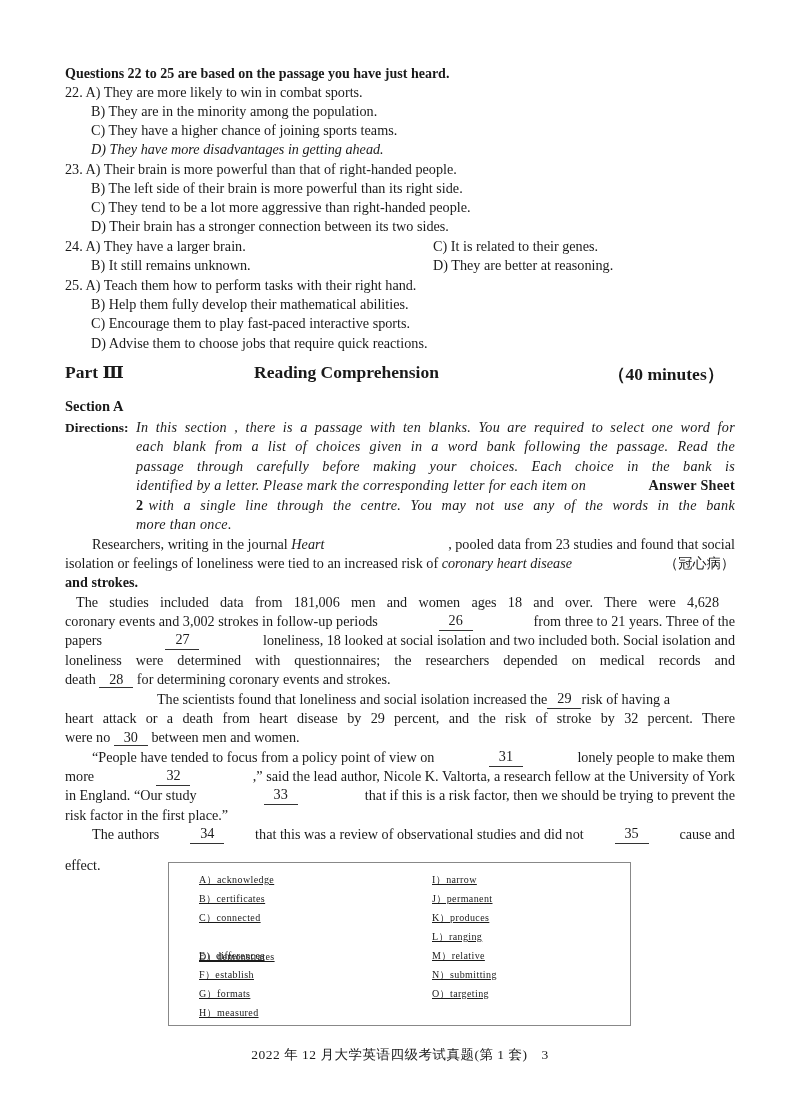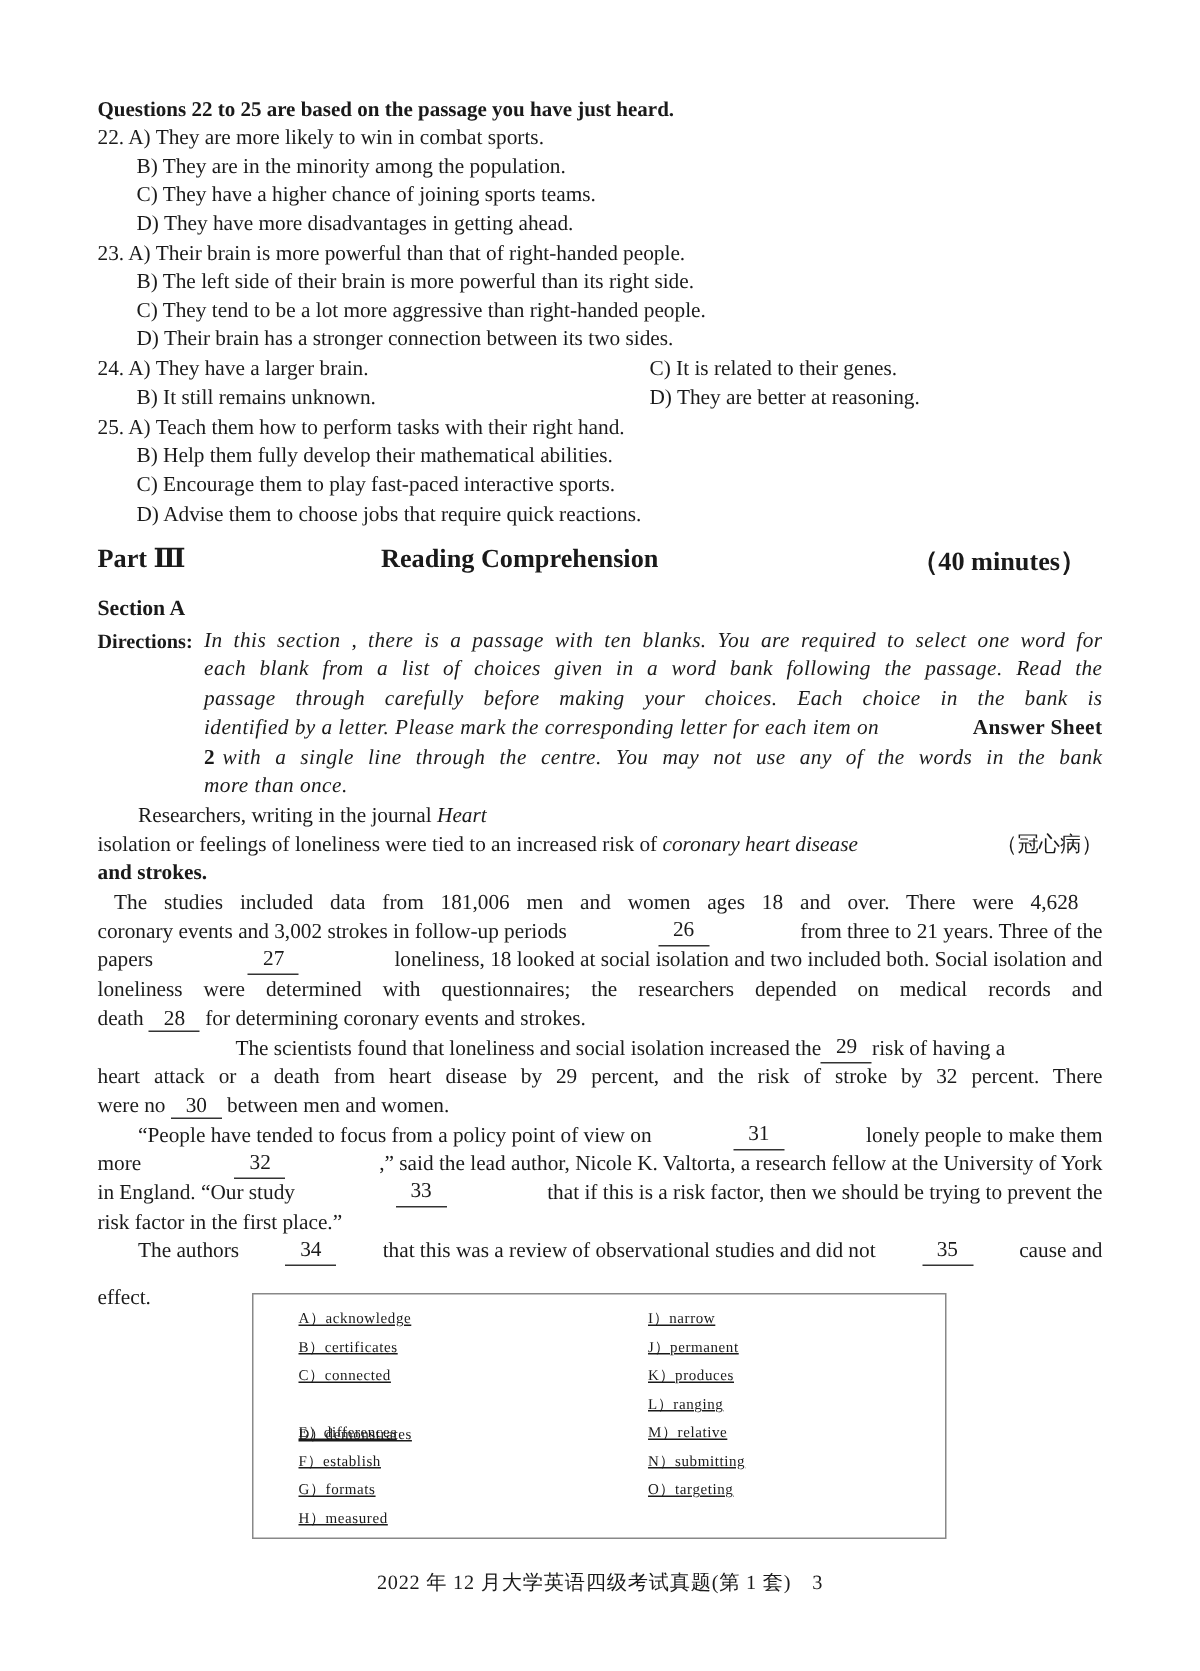--- a/index.html
+++ b/index.html
@@ -30,21 +30,21 @@
 
 <div class="line bold" style="left:65px; top:64px; font-family:'Liberation Serif',serif; font-size:14px;">Questions 22 to 25 are based on the passage you have just heard.</div>
 
 <div class="line q" style="top:83px;">
   <span>22.</span>
   <span>A)</span>
   <span>They are more likely to win in combat sports.</span>
 </div>
 <div class="line opt" style="top:102px;"><span>B)</span> <span>They are in the minority among the population.</span></div>
 <div class="line opt" style="top:121px;"><span>C)</span> <span>They have a higher chance of joining sports teams.</span></div>
-<div class="line opt" style="top:140px;"><span>D)</span> <span>They have more disadvantages in getting ahead.</span></div>
+<div class="line opt" style="top:140px;font-style:italic;"><span>D)</span> <span>They have more disadvantages in getting ahead.</span></div>
 
 <div class="line q" style="top:160px;">
   <span>23.</span>
   <span>A)</span>
   <span>Their brain is more powerful than that of right-handed people.</span>
 </div>
 <div class="line opt" style="top:179px;"><span>B)</span> <span>The left side of their brain is more powerful than its right side.</span></div>
 <div class="line opt" style="top:198px;"><span>C)</span> <span>They tend to be a lot more aggressive than right-handed people.</span></div>
 <div class="line opt" style="top:217px;"><span>D)</span> <span>Their brain has a stronger connection between its two sides.</span></div>
 
@@ -81,20 +81,21 @@
   <span class="bold" style="font-style:normal; position:absolute; right:0;">Answer Sheet</span>
 </div>
 <div class="line it dir-text" style="left:136px; top:496px; width:599px; display:flex; justify-content:space-between;">
   <span class="bold" style="font-style:normal;">2</span>
   <span style="flex:1; margin-left:5px; text-align:justify; text-align-last:justify;">with a single line through the centre. You may not use any of the words in the bank</span>
 </div>
 <div class="line it dir-text" style="left:136px; top:515px;">more than once.</div>
 
 <div class="line" style="left:92px; top:535px; width:643px; display:flex; justify-content:space-between;">
   <span><span>Researchers, writing in the journal </span><span class="it">Heart</span></span>
+  <span>, pooled data from 23 studies and found that social</span>
 </div>
 <div class="line" style="left:65px; top:554px; width:670px; display:flex; justify-content:space-between;">
   <span><span>isolation or feelings of loneliness were tied to an increased risk of </span><span class="it">coronary heart disease</span></span>
   <span>（冠心病）</span>
 </div>
 <div class="line" style="left:65px; top:573px;font-weight:bold;">and strokes.</div>
 
 <div class="just" style="left:76px; top:593px; width:643px;">The studies included data from 181,006 men and women ages 18 and over. There were 4,628</div>
 <div class="line" style="left:65px; top:612px; width:670px; display:flex; justify-content:space-between;">
   <span>coronary events and 3,002 strokes in follow-up periods</span>

